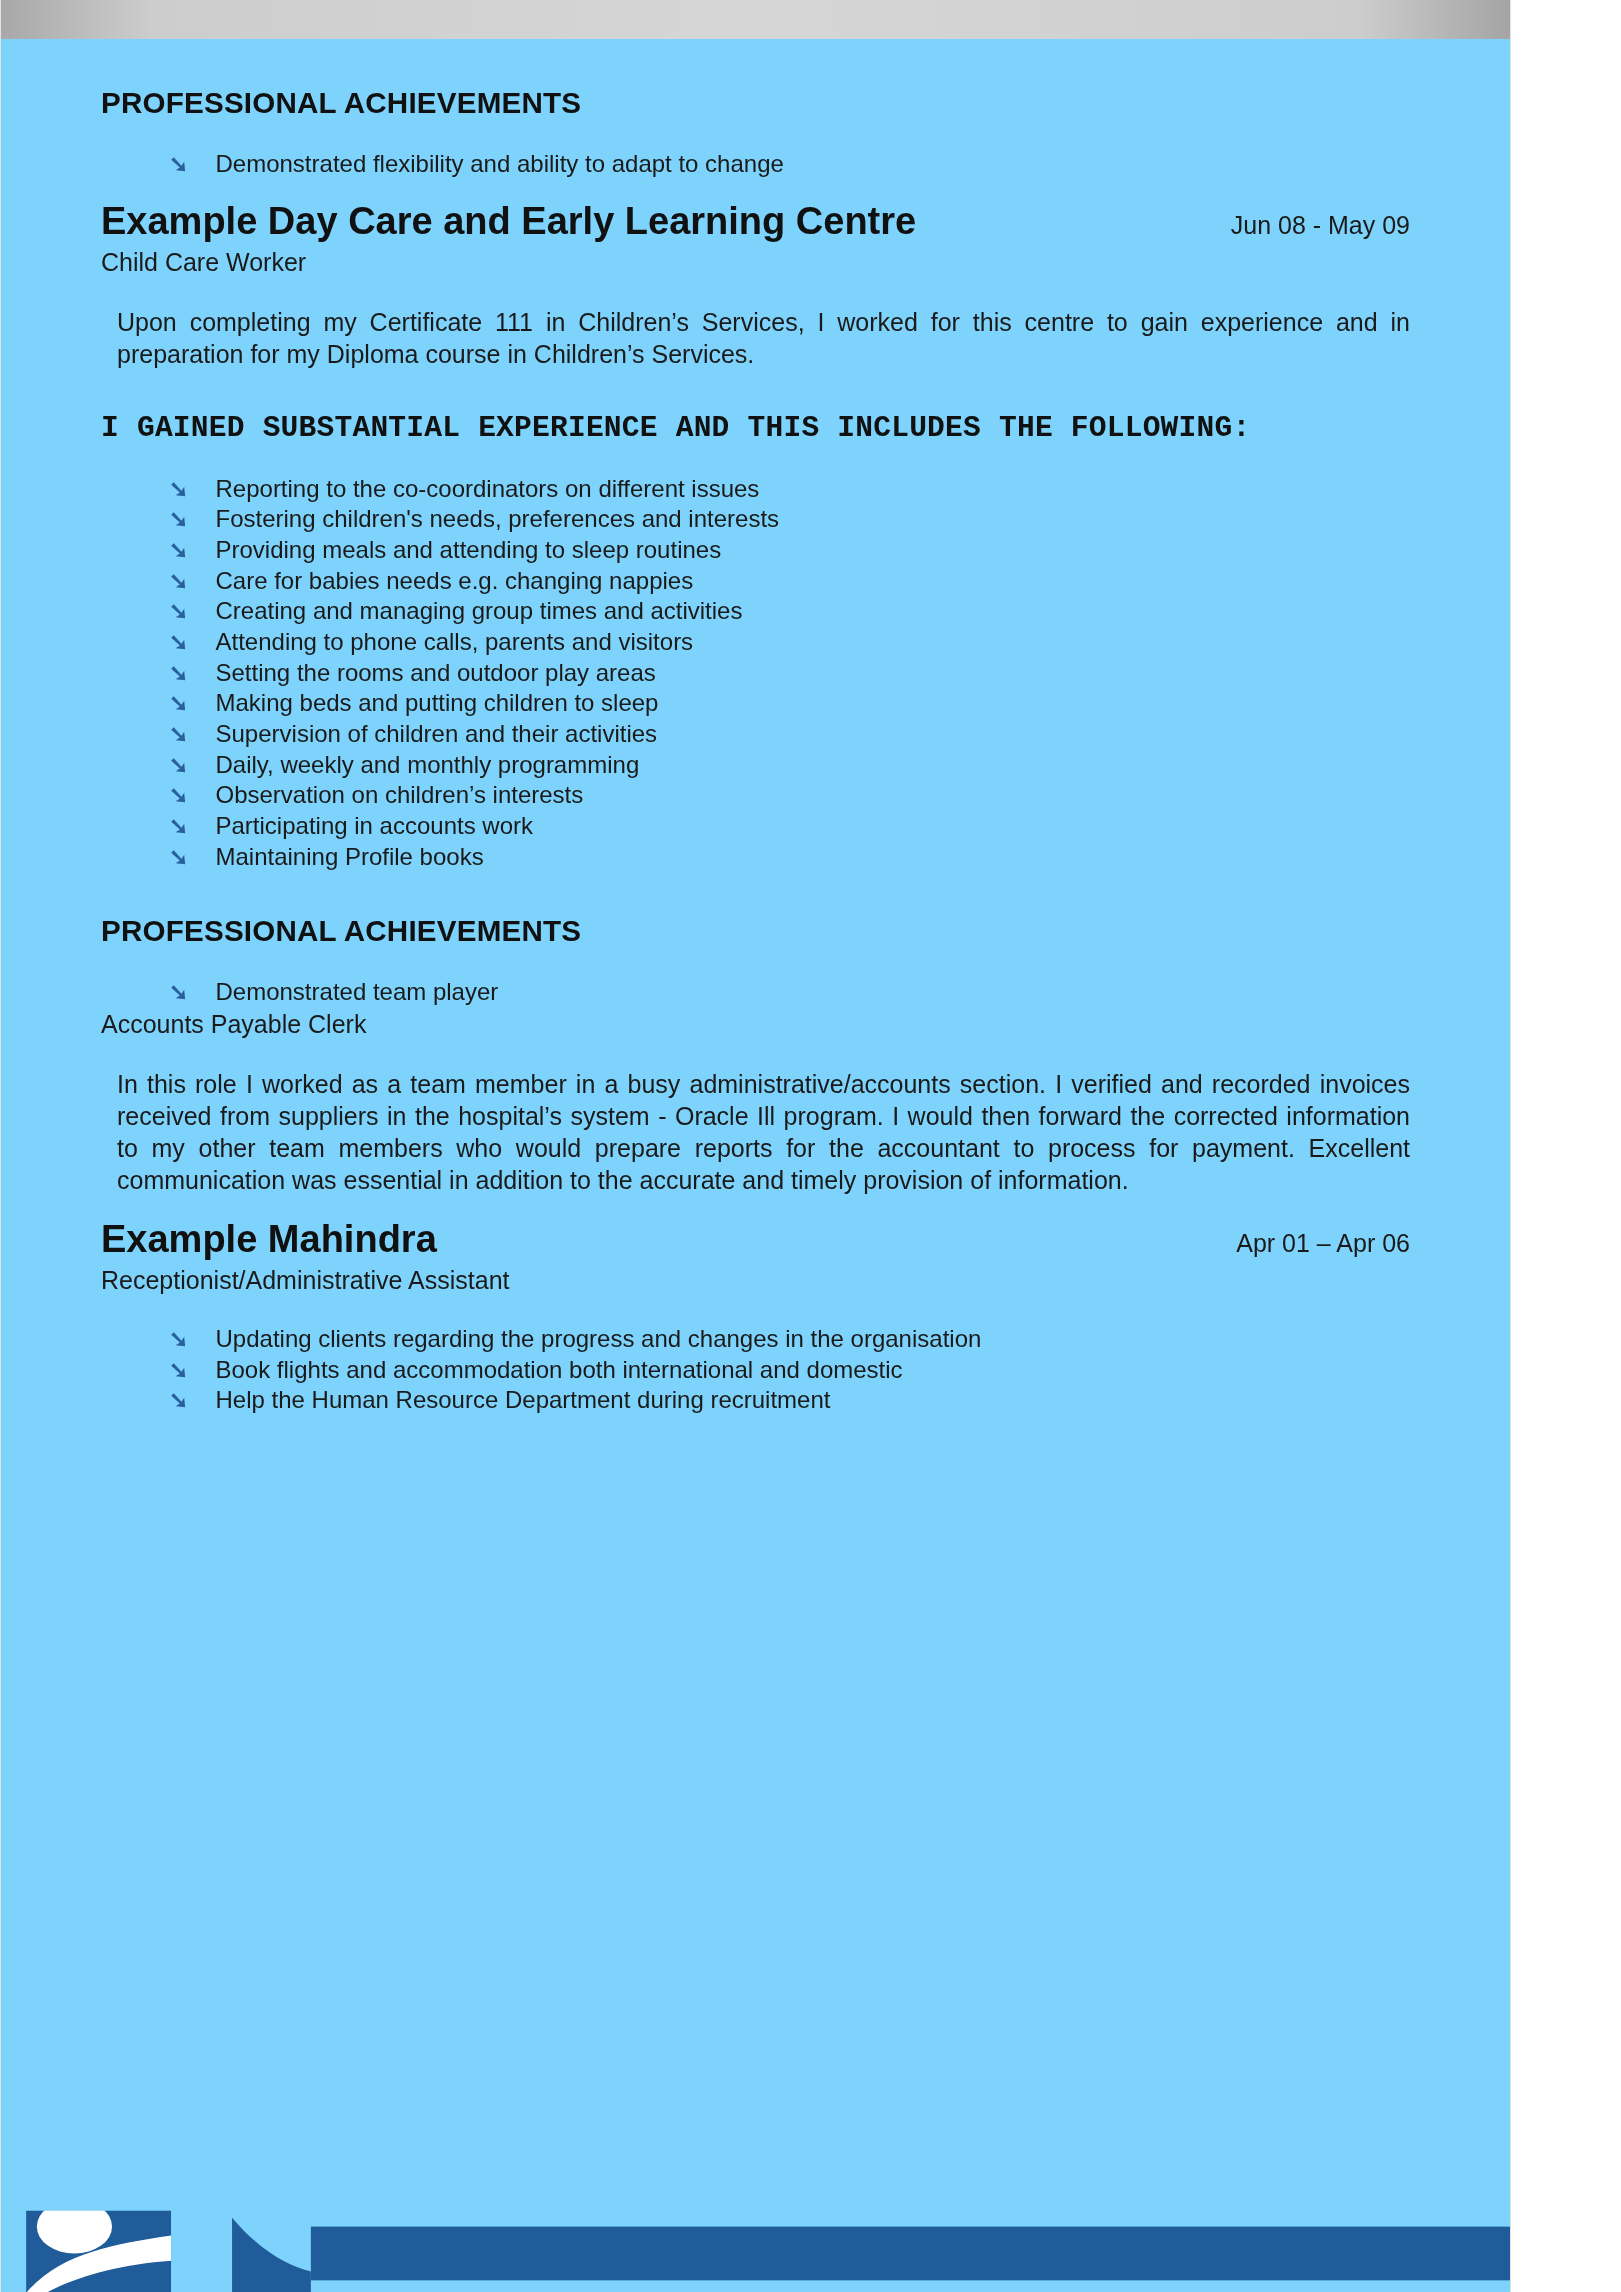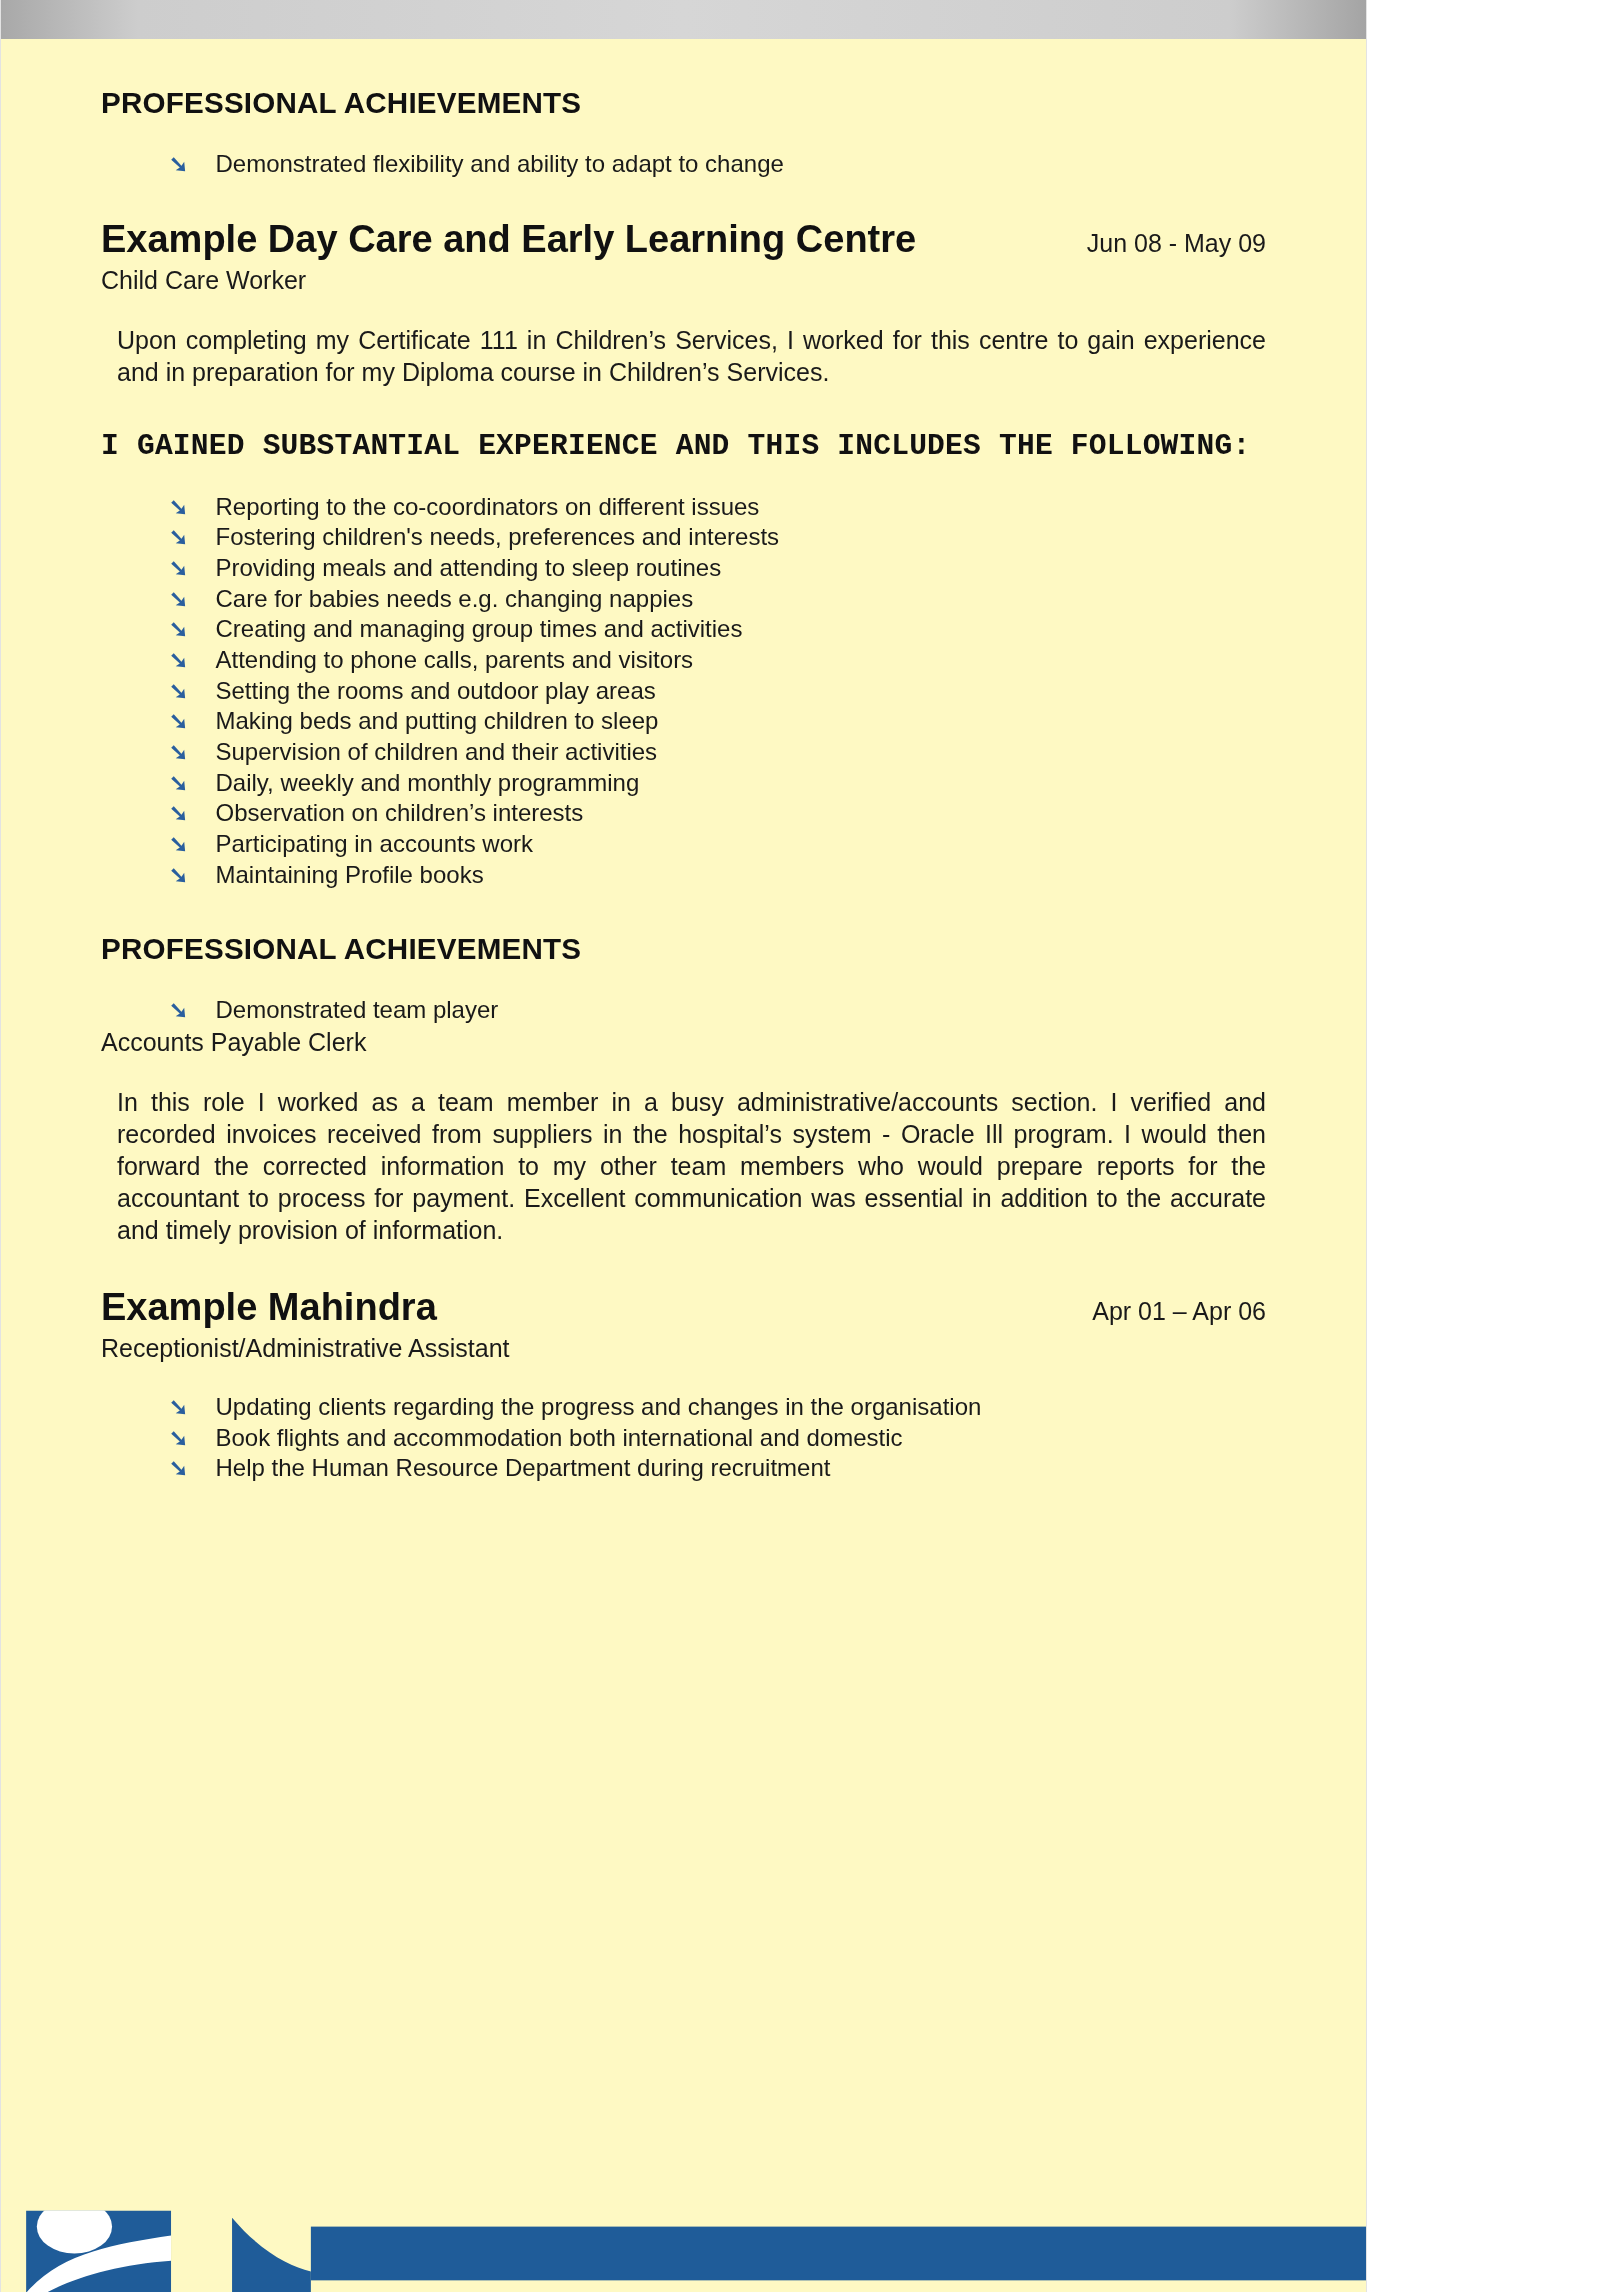--- a/index.html
+++ b/index.html
@@ -1,19 +1,19 @@
 <!DOCTYPE html>
 <html style="font-size:14.3px"><head>
 <meta charset="utf-8">
 <style>
   html,body{margin:0;padding:0;background:#ffffff;}
   .page{
     position:relative;
-    width:1367px;height:2293px;
-    background:#fef9c3;
+    width:1511px;height:2293px;
+    background:#7dd3fc;
     font-family:"Liberation Sans", sans-serif;
     color:#1a1a1a;
     overflow:hidden;
     box-sizing:border-box;
     border-left:0.9px solid #e3e3e3;
     border-right:0.9px solid #e3e3e3;
   }
   .top-band{
     position:absolute;top:0;left:0;right:0;height:39px;
     background:linear-gradient(90deg,#a8a8a8 0%,#cdcdcd 10%,#d6d6d6 50%,#cdcdcd 90%,#a4a4a4 100%);
@@ -37,21 +37,21 @@
   }
   .arrow-icon{
     color:var(--accent);
     font-size:23px;line-height:28px;
     width:25px;flex:0 0 25px;
     margin-right:21.5px;
     font-weight:bold;
   }
   .job-header{
     display:flex;justify-content:space-between;align-items:baseline;
-    margin-top:40px;
+    margin-top:22px;
   }
   .job-title{
     font-size:38px;font-weight:bold;color:#111;margin:0;line-height:43px;
   }
   .job-dates{
     font-size:25px;font-weight:normal;color:#1a1a1a;white-space:nowrap;
   }
   .job-role{
     font-size:25px;line-height:30px;margin:3.6px 0 0 0;
   }

